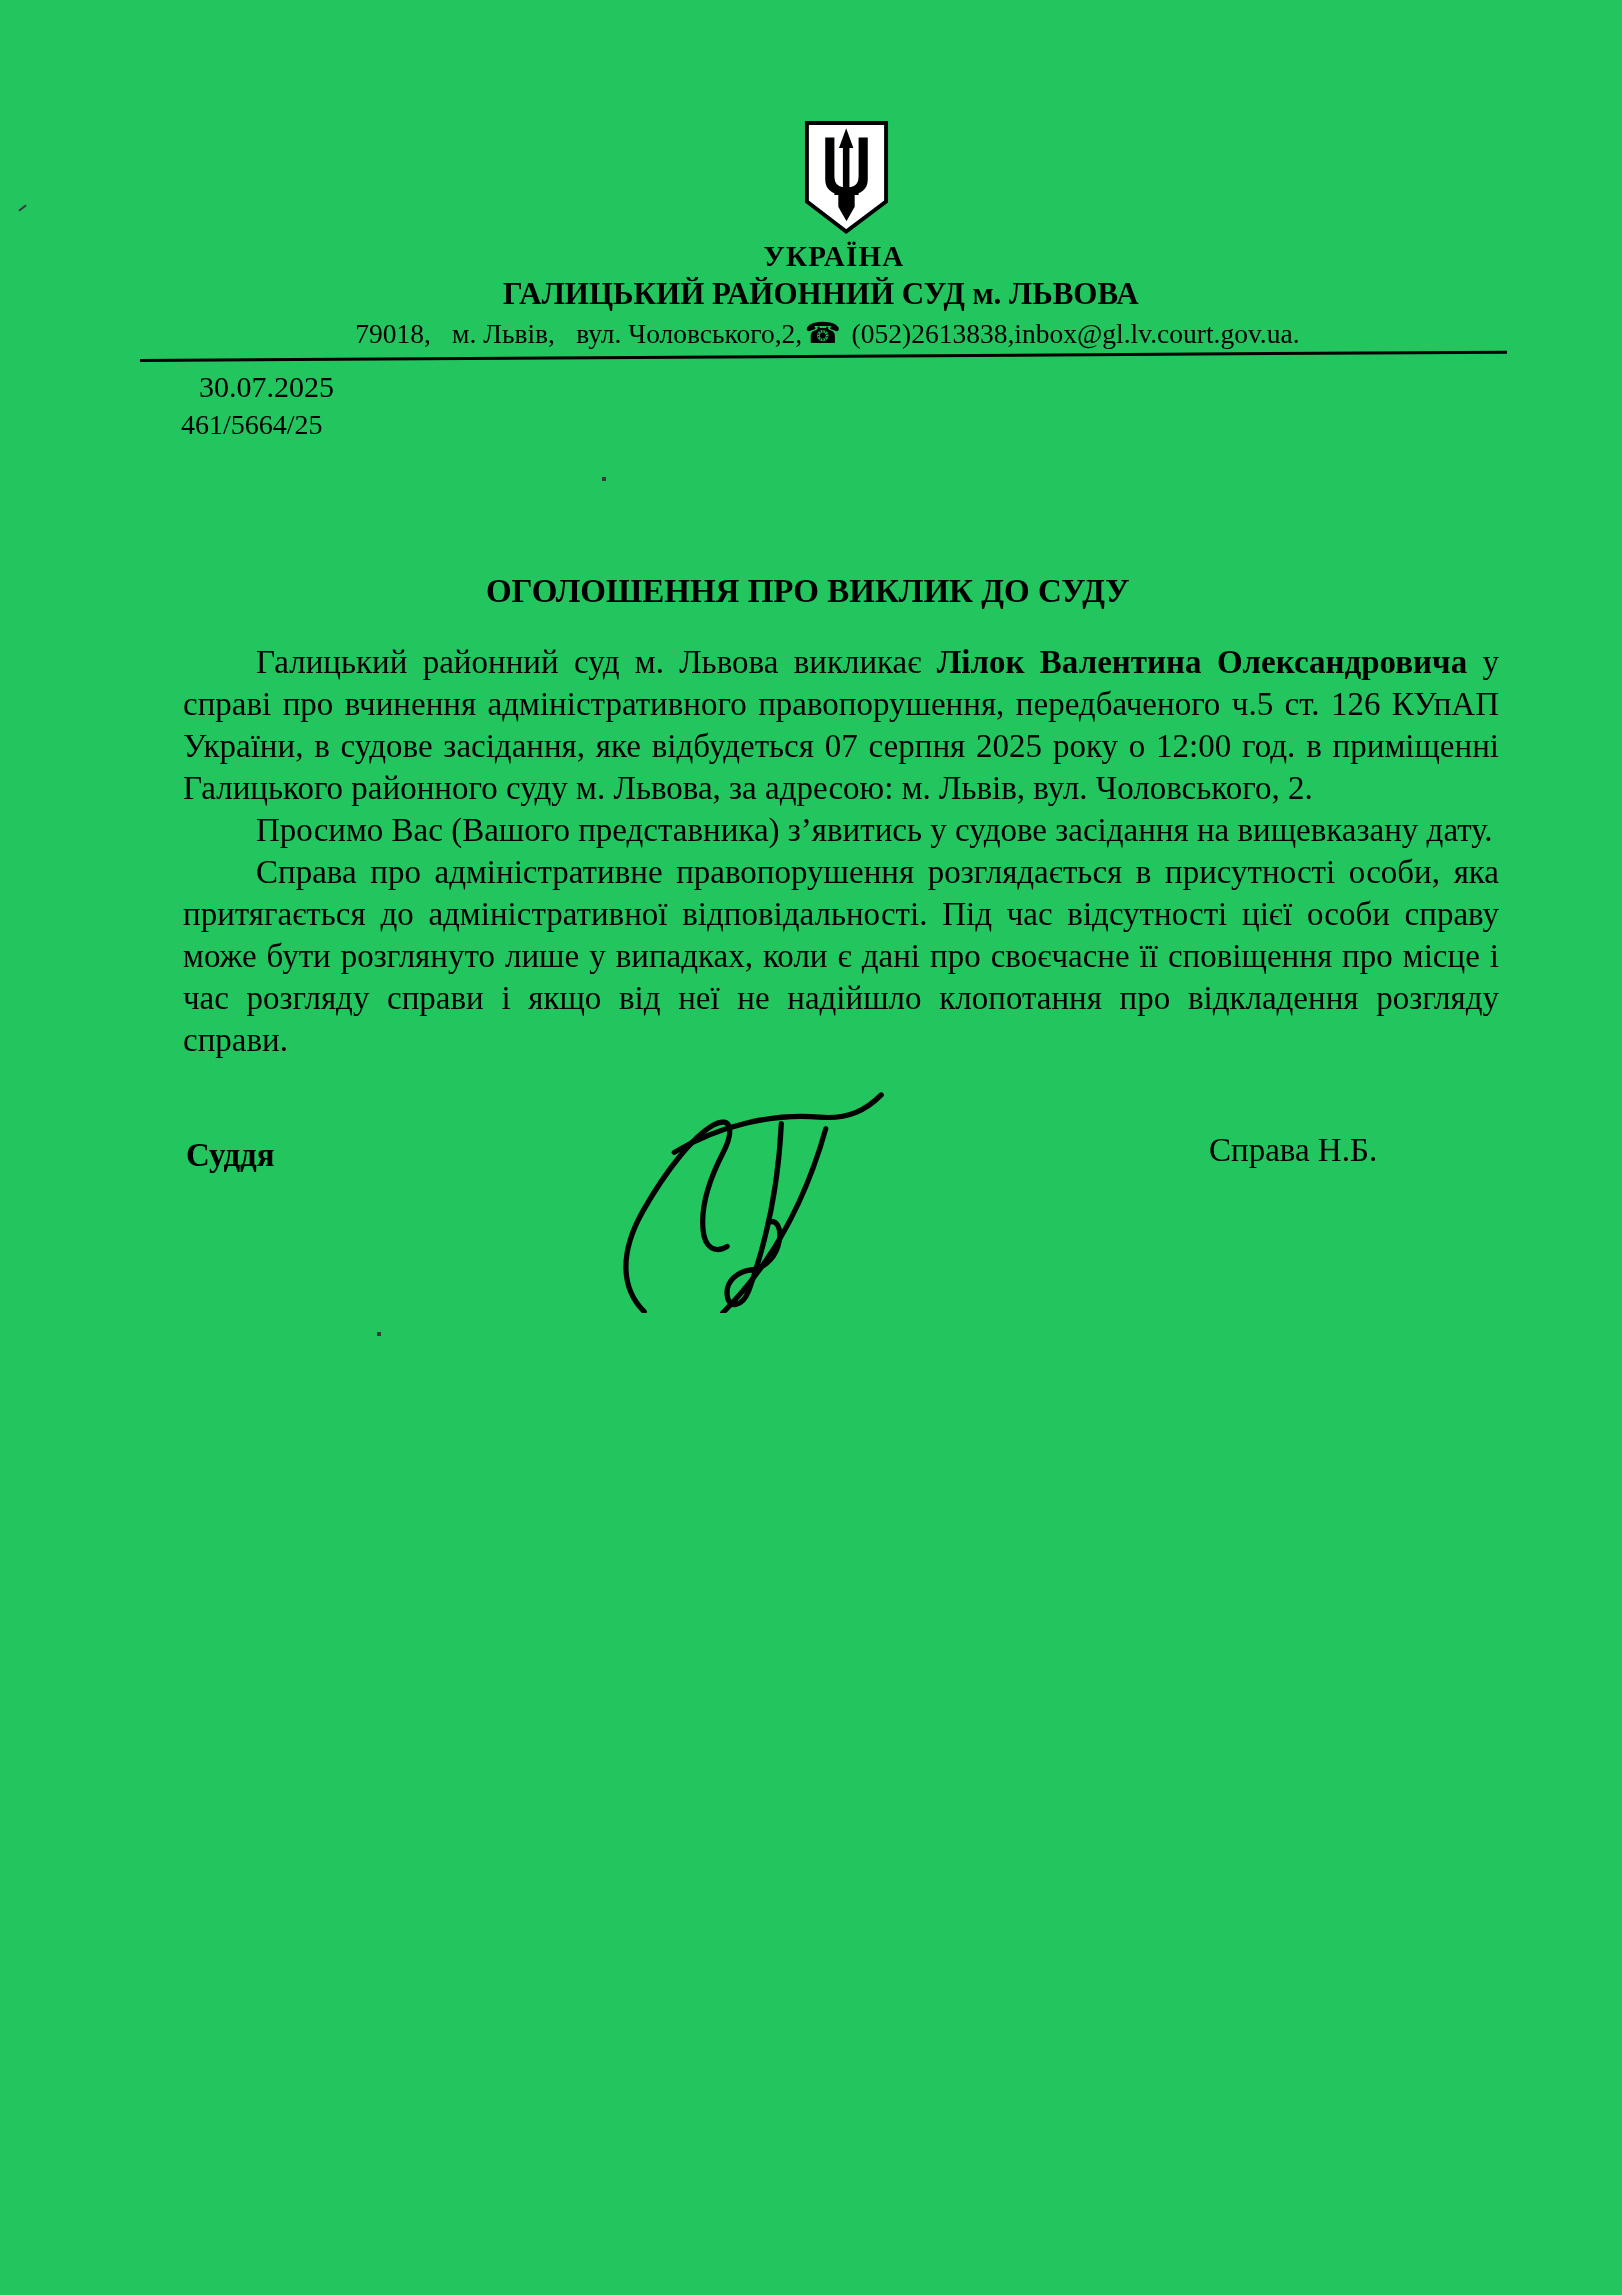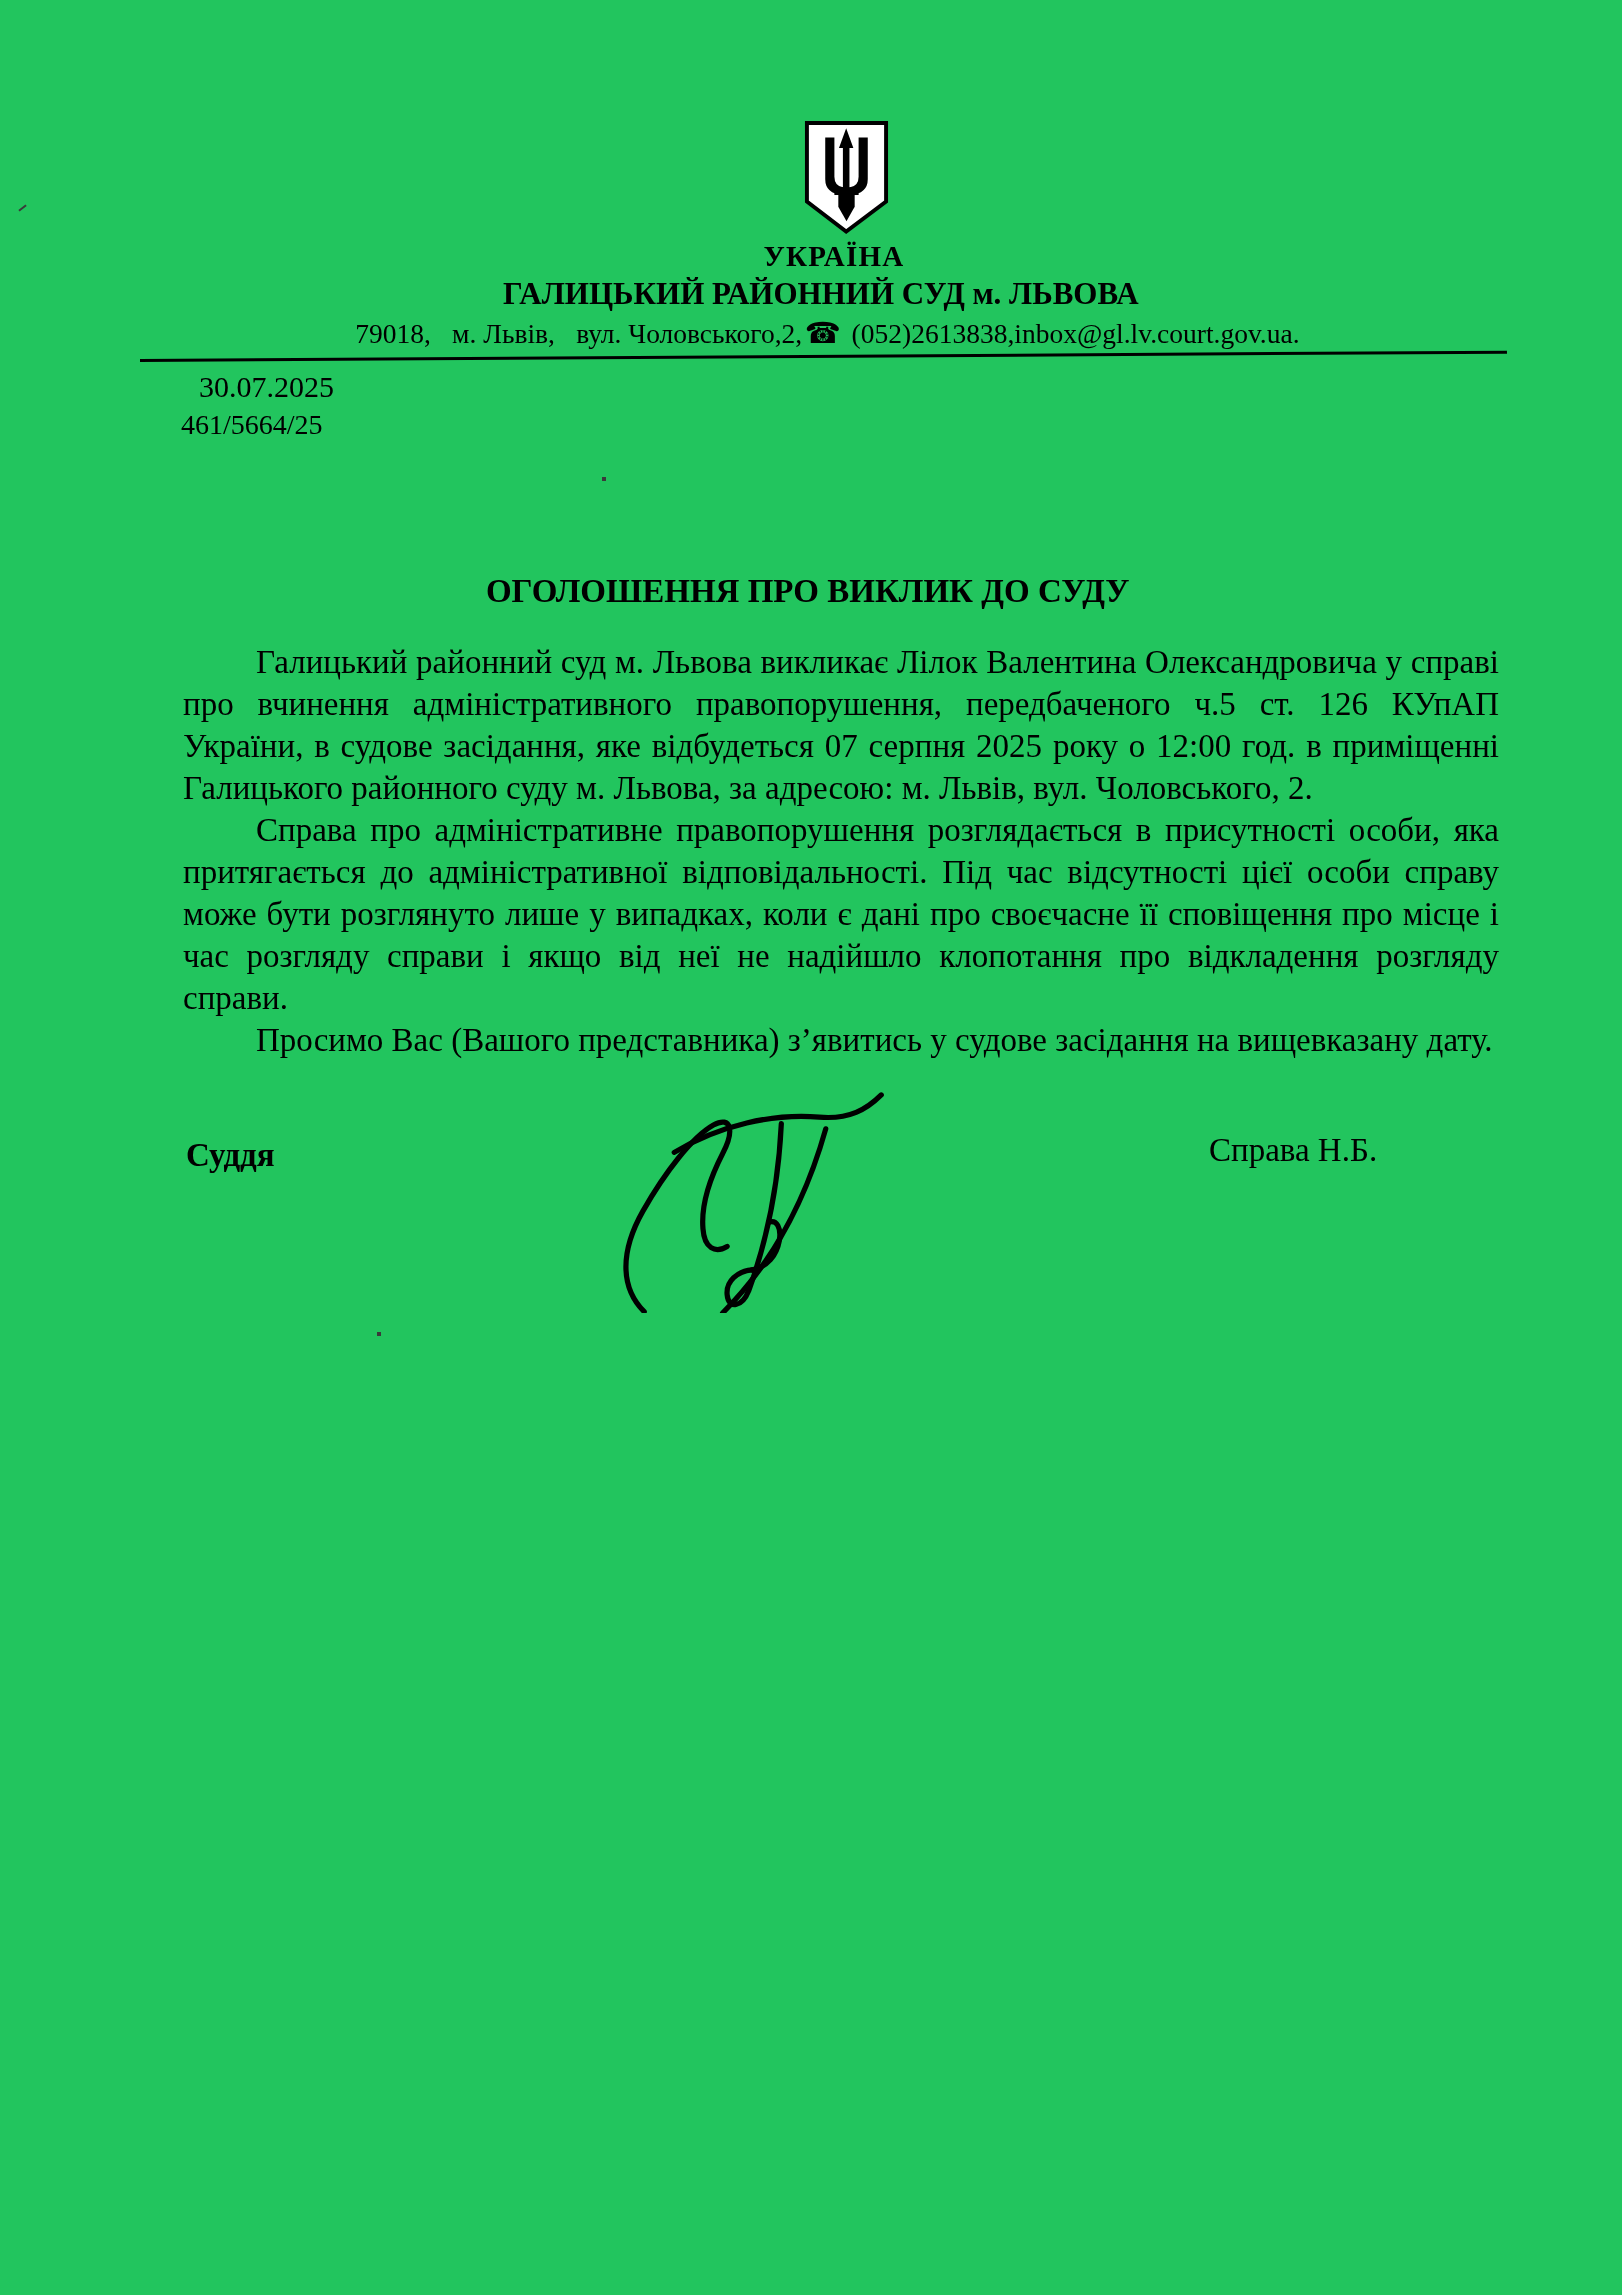--- a/index.html
+++ b/index.html
@@ -53,21 +53,21 @@
     position: absolute; left: 0; top: 573px; width: 1622px; margin: 0;
     text-align: center; font-weight: bold; font-size: 33px; line-height: 37px;
     transform: translateX(-3.3px);
   }
 
   .bodytext {
     position: absolute; left: 183px; top: 641px; width: 1316px;
     font-size: 33px; line-height: 42px;
   }
   .bodytext p { margin: 0; text-indent: 73px; text-align: justify; }
-  .person { font-weight: normal; }
+  .person { font-weight: bold; }
 
   .sig-role  { position: absolute; left: 186px;  top: 1137px; font-size: 33px; font-weight: bold; }
   .sig-name  { position: absolute; left: 1209px; top: 1132px; font-size: 33px; }
   .sig-scrawl { position: absolute; left: 551px; top: 1091px; width: 334px; height: 222px; }
 </style>
 </head>
 <body>
 
 <div class="page">
 
@@ -98,22 +98,22 @@
 
   <div class="rule"></div>
 
   <div class="doc-date">30.07.2025</div>
   <div class="doc-case">461/5664/25</div>
 
   <h1 class="title">ОГОЛОШЕННЯ ПРО ВИКЛИК ДО СУДУ</h1>
 
   <div class="bodytext">
     <p><span>Галицький районний суд м. Львова викликає </span><span class="person">Лілок Валентина Олександровича</span><span> у справі про вчинення адміністративного правопорушення, передбаченого ч.5 ст. 126 КУпАП України, в судове засідання, яке відбудеться 07 серпня 2025 року о 12:00 год. в приміщенні Галицького районного суду м. Львова, за адресою: м. Львів, вул. Чоловського, 2.</span></p>
+    <p>Просимо Вас (Вашого представника) з’явитись у судове засідання на вищевказану дату.</p>
     <p>Справа про адміністративне правопорушення розглядається в присутності особи, яка притягається до адміністративної відповідальності. Під час відсутності цієї особи справу може бути розглянуто лише у випадках, коли є дані про своєчасне її сповіщення про місце і час розгляду справи і якщо від неї не надійшло клопотання про відкладення розгляду справи.</p>
-    <p>Просимо Вас (Вашого представника) з’явитись у судове засідання на вищевказану дату.</p>
   </div>
 
   <span class="sig-role">Суддя</span>
 
   <svg class="sig-scrawl" viewBox="0 0 510 340" xmlns="http://www.w3.org/2000/svg" fill="none" stroke="#000000" stroke-width="8" stroke-linecap="round">
     <path d="M142,338 C104,300 106,244 140,184 C174,124 216,70 248,52 C276,37 280,62 262,96 C243,133 229,176 232,211 C234,241 251,249 269,238"></path>
     <path d="M188,94 C258,52 340,34 410,40 C456,44 483,28 505,6"></path>
     <path d="M352,50 C348,135 331,226 302,306 C292,331 271,335 269,312 C267,291 285,276 307,274"></path>
     <path d="M307,274 C331,270 345,251 349,229 C352,209 345,197 333,201"></path>
     <path d="M420,58 C392,158 342,260 262,340"></path>

